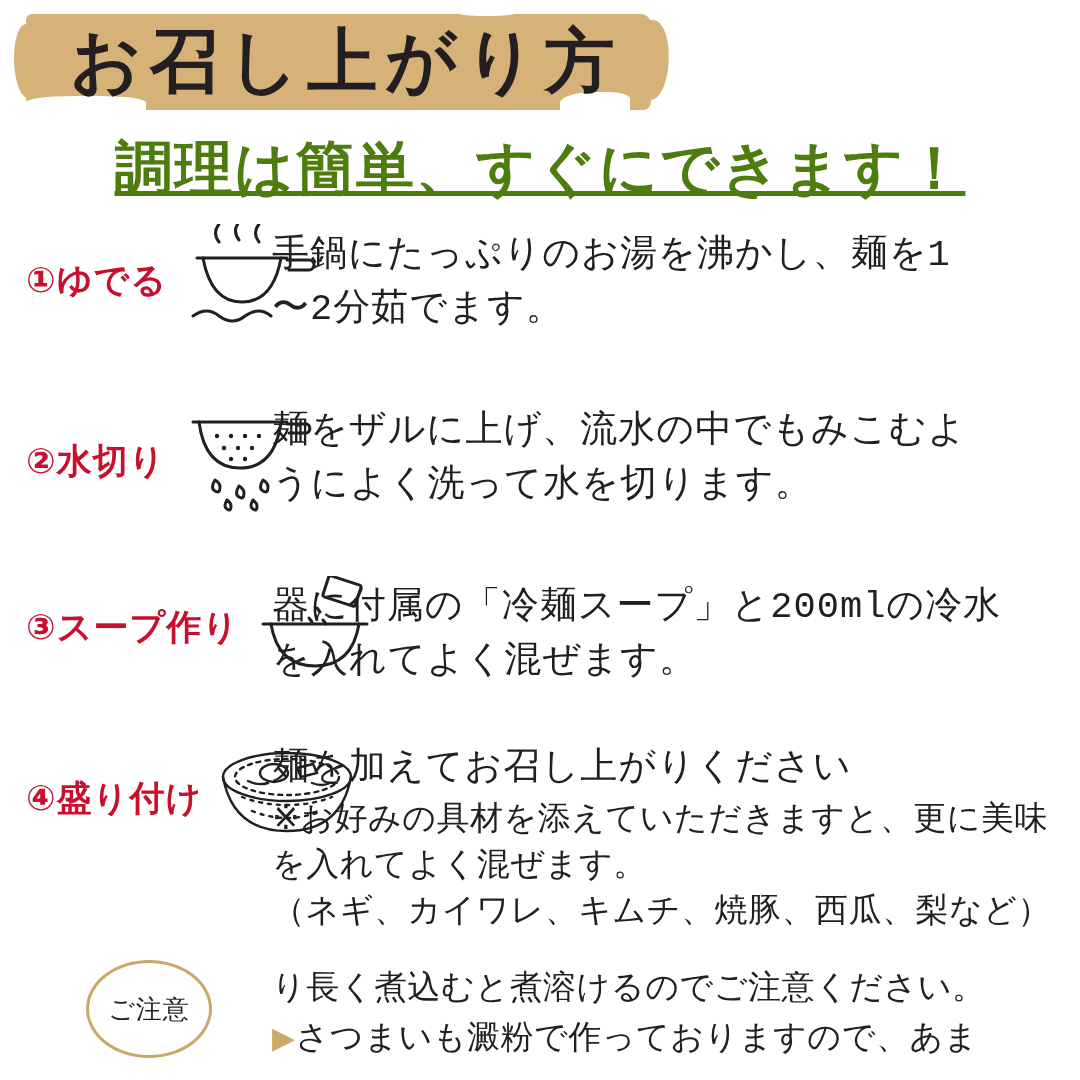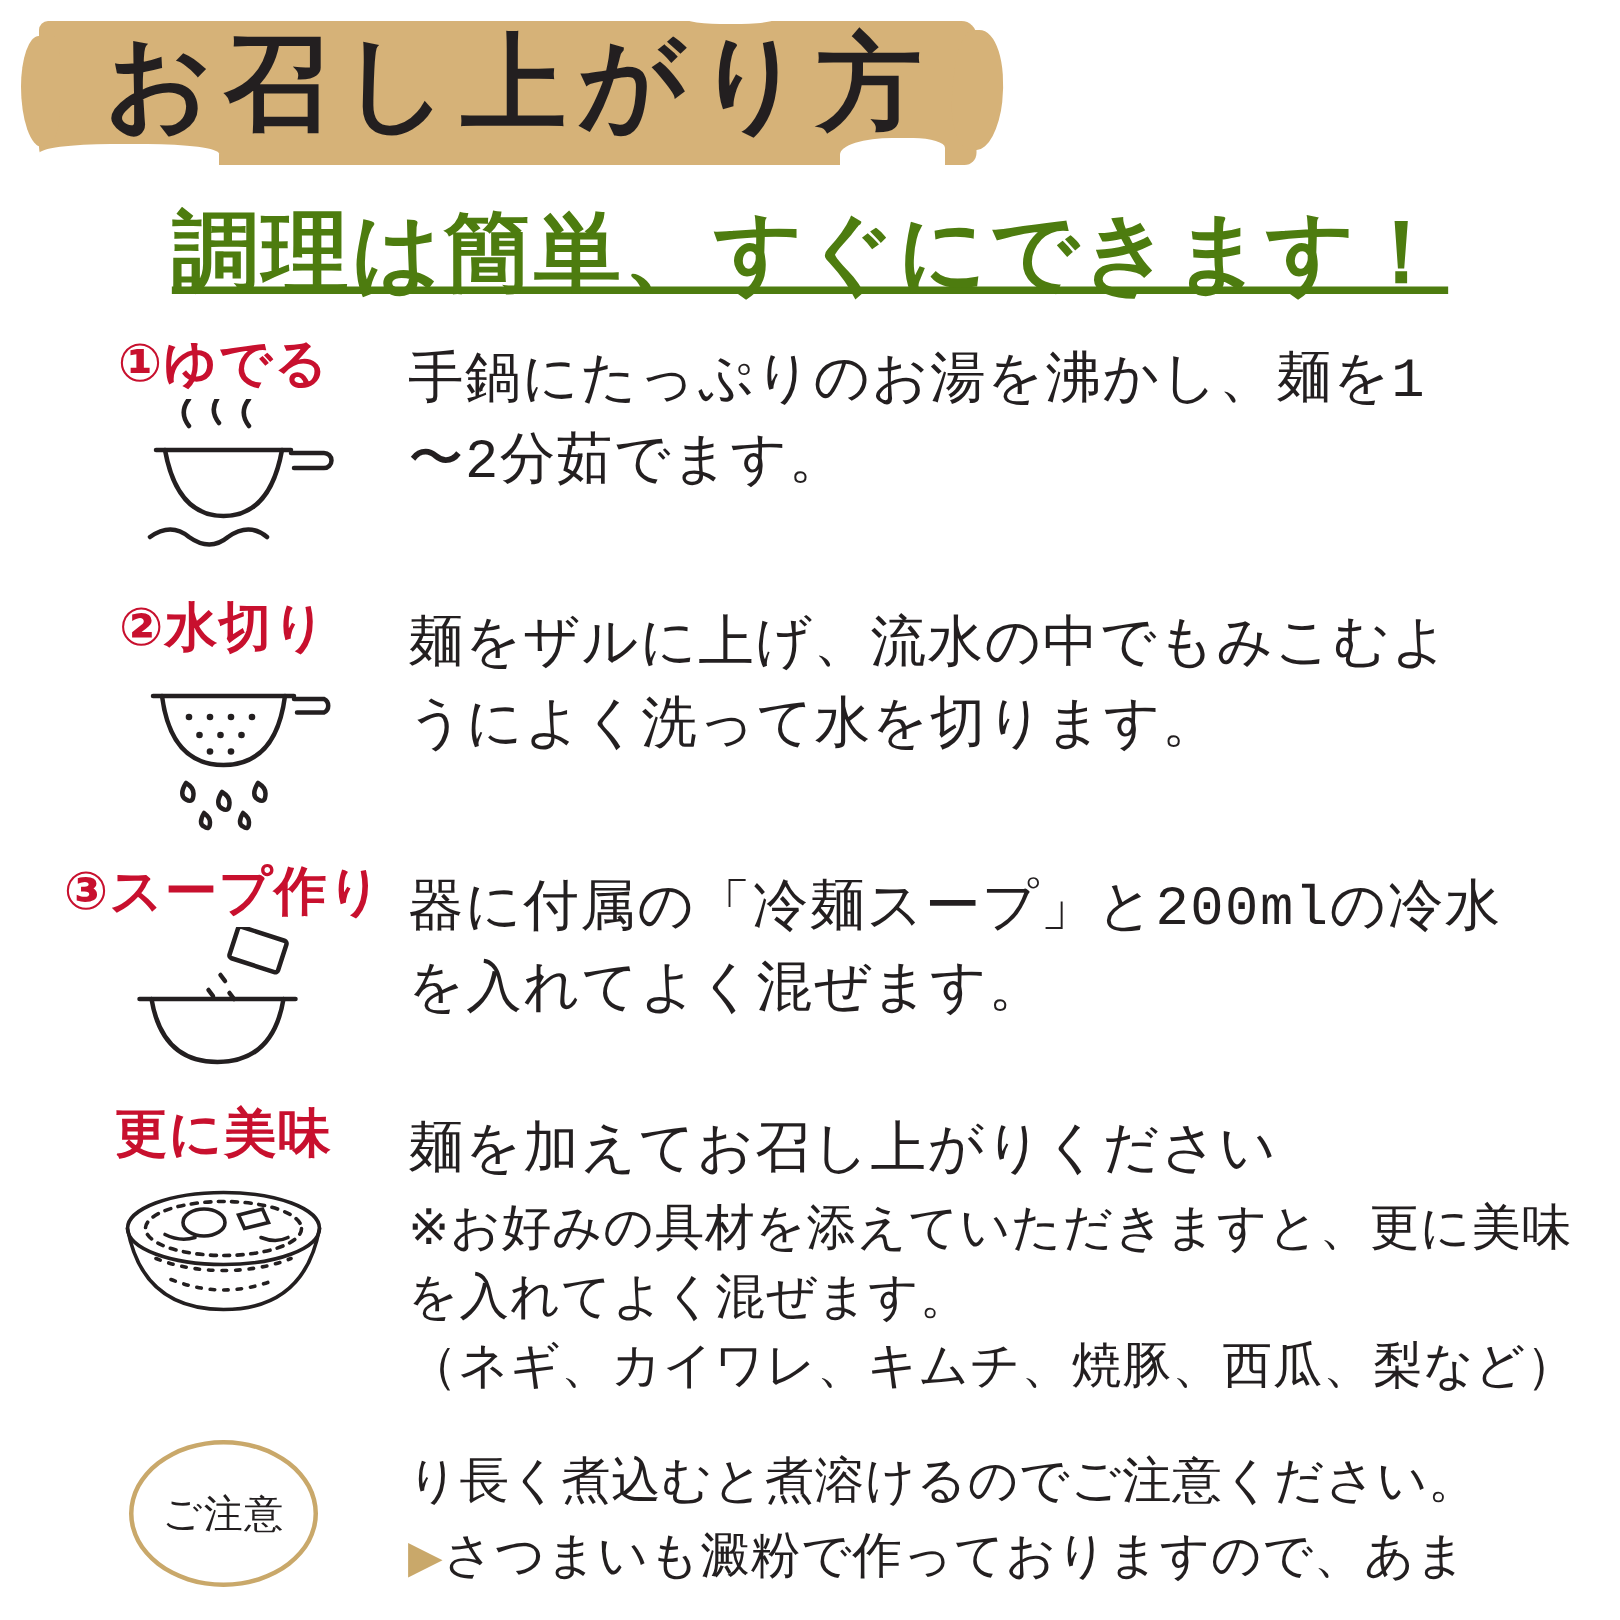--- a/index.html
+++ b/index.html
@@ -63,21 +63,21 @@
   .banner-title {
     position: absolute;
     left: 70px;
     top: 20px;
     font-size: 70px;
     line-height: 84px;
     letter-spacing: 8px;
     font-weight: 700;
     color: #231f20;
     z-index: 4;
-    font-family: Liberation Mono, monospace;
+    font-family: Liberation Serif, serif;
   }
 
   
   .subtitle {
     text-align: center;
     font-size: 58px;
     line-height: 72px;
     color: #4d7c0f;
     font-weight: 700;
     letter-spacing: 2px;
@@ -93,21 +93,21 @@
   }
   .step {
     display: flex;
     align-items: flex-start;
     margin-bottom: 6px;
   }
   .step-left {
     width: 246px;
     flex: 0 0 246px;
     display: flex;
-    flex-direction: column;
+    flex-direction: row;
     align-items: center;
   }
   .step-label {
     font-size: 35px;
     line-height: 42px;
     color: #c8102e;
     font-weight: 700;
     letter-spacing: 1px;
     white-space: nowrap;
     font-family: "DejaVu Sans", "Liberation Sans", sans-serif;
@@ -265,21 +265,21 @@
       </div>
     </div>
     <div class="step-body">
       <div class="body-line">器に付属の「冷麺スープ」と200mlの冷水</div>
       <div class="body-line">を入れてよく混ぜます。</div>
     </div>
   </div>
 
   <div class="step step-4">
     <div class="step-left">
-      <div class="step-label">更に美味</div>
+      <div class="step-label">④盛り付け</div>
       <div class="step-icon">
         <svg width="170" height="120" viewBox="0 0 170 120" fill="none" stroke="#231f20" stroke-width="2.4" stroke-linecap="round">
           <ellipse cx="85" cy="40" rx="64" ry="24"></ellipse>
           <path d="M21 40 q10 54 64 54 q54 0 64 -54"></path>
           <ellipse cx="85" cy="40" rx="52" ry="18" stroke-dasharray="4 5"></ellipse>
           <ellipse cx="72" cy="36" rx="14" ry="9"></ellipse>
           <path d="M95 31 l16 -4 l4 9 l-16 4 z"></path>
           <path d="M46 44 q10 5 20 2"></path>
           <path d="M110 46 q10 4 18 0"></path>
           <path d="M40 60 q20 8 45 8 q25 0 45 -8" stroke-dasharray="3 6"></path>

